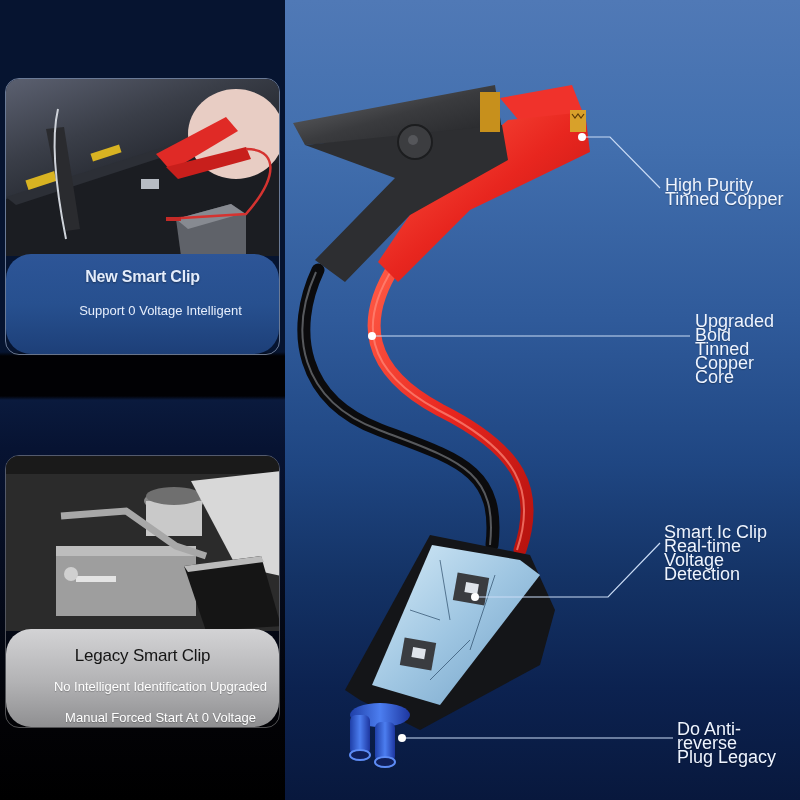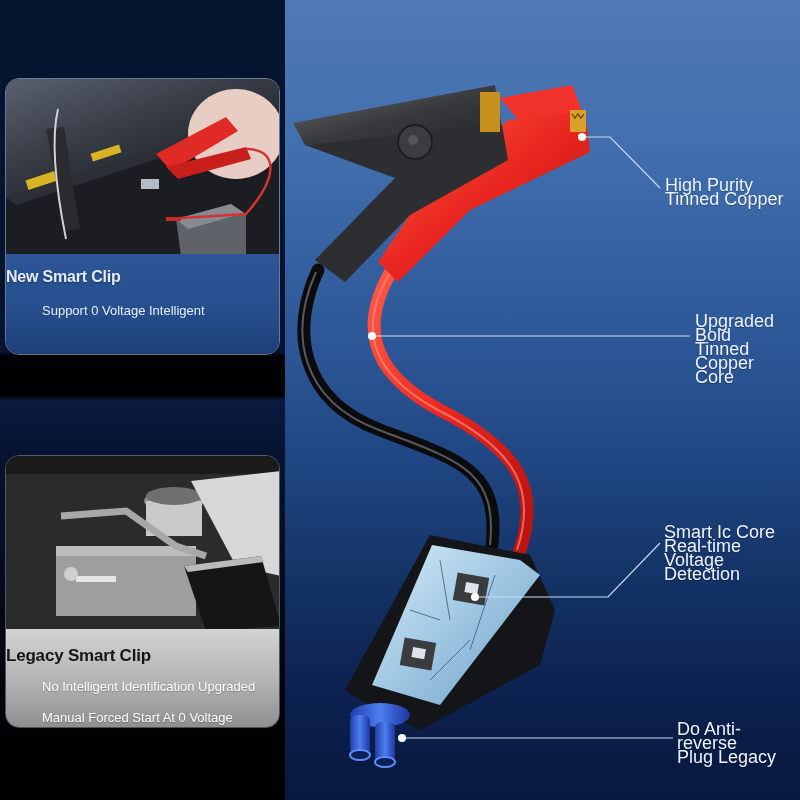--- a/index.html
+++ b/index.html
@@ -15,27 +15,27 @@
     position: absolute; left: 5px; width: 275px; border-radius: 14px; overflow: hidden;
     border: 1px solid rgba(190,205,235,0.55);
   }
   .panel.new { top: 78px; height: 277px; }
   .panel.legacy { top: 455px; height: 273px; border-color: rgba(200,200,200,0.4); }
 
   .photo { position: absolute; left: 0; top: 0; width: 100%; overflow: hidden; }
   .panel.new .photo { height: 177px; background: linear-gradient(160deg, #5b6070 0%, #3a3e48 30%, #1f2229 60%, #15171c 100%); }
   .panel.legacy .photo { height: 175px; background: linear-gradient(160deg, #2e2e2e 0%, #555 40%, #3d3d3d 70%, #262626 100%); }
 
-  .caption { position: absolute; left: 0; bottom: 0; width: 100%; text-align: left; }
+  .caption { position: absolute; left: 0; bottom: 0; width: 100%; text-align: center; border-radius: 25px; }
   .panel.new .caption { height: 100px; background: linear-gradient(180deg, #2d5597 0%, #27508f 50%, #1d3f78 100%); }
   .panel.legacy .caption { height: 98px; background: linear-gradient(180deg, #d3d3d5 0%, #b2b2b4 55%, #8f8f91 100%); }
 
   .cap-title { display: block; font-size: 16px; font-weight: bold; letter-spacing: -0.2px; }
   .panel.new .cap-title { color: #e3ecfb; margin-top: 14px; text-shadow: 0 1px 2px rgba(0,0,0,0.4); }
-  .panel.legacy .cap-title { color: #151515; margin-top: 17px; font-weight: bold; font-size: 17px; }
+  .panel.legacy .cap-title { color: #151515; margin-top: 17px; font-weight: normal; font-size: 17px; }
   .cap-sub { display: block; font-size: 13px; line-height: 17px; margin-left: 36px; }
   .panel.new .cap-sub { color: #e6eefc; margin-top: 16px; }
   .panel.legacy .cap-sub { color: #ffffff; margin-top: 10px; line-height: 21px; text-shadow: 0 1px 1px rgba(0,0,0,0.25); }
 
   
   .right-area {
     position: absolute; left: 285px; top: 0; width: 515px; height: 800px;
     background: linear-gradient(180deg, #5079b6 0%, #426fae 18%, #2f5a9a 40%, #1f4682 58%, #143366 72%, #0c2250 86%, #08183d 100%);
   }
   .product { position: absolute; left: 0; top: 0; width: 515px; height: 800px; }
@@ -203,20 +203,20 @@
 <div class="callout c1">
   <span>High Purity</span>
   <span>Tinned Copper</span>
 </div>
 <div class="callout c2">
   <span>Upgraded Bold</span>
   <span>Tinned Copper</span>
   <span>Core</span>
 </div>
 <div class="callout c3">
-  <span>Smart Ic Core</span>
+  <span>Smart Ic Clip</span>
   <span>Real-time Voltage</span>
   <span>Detection</span>
 </div>
 <div class="callout c4">
   <span>Do Anti-reverse</span>
   <span>Plug Legacy</span>
 </div>
 
 </body></html>

